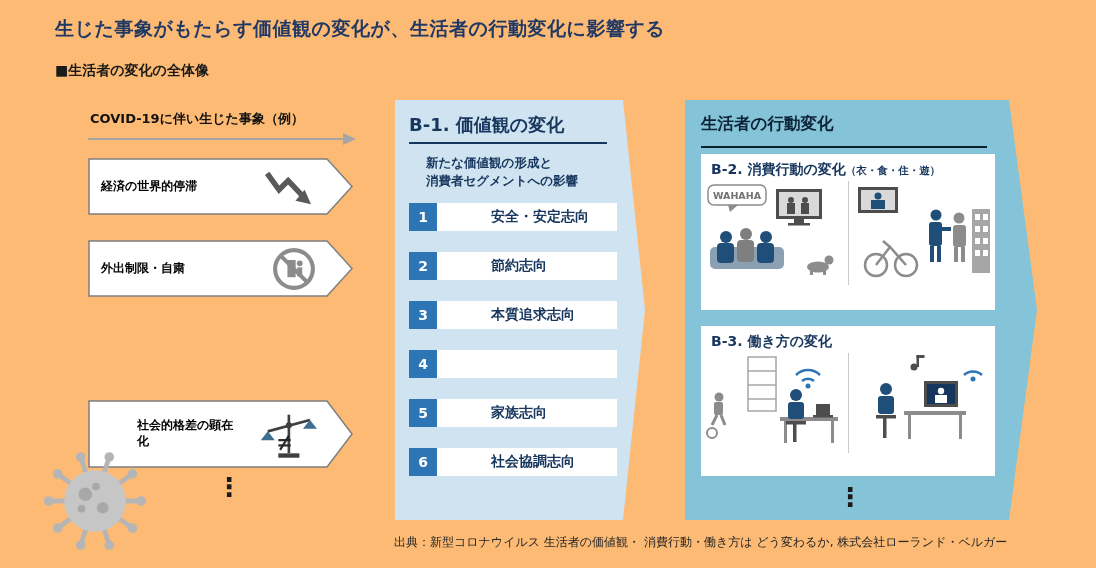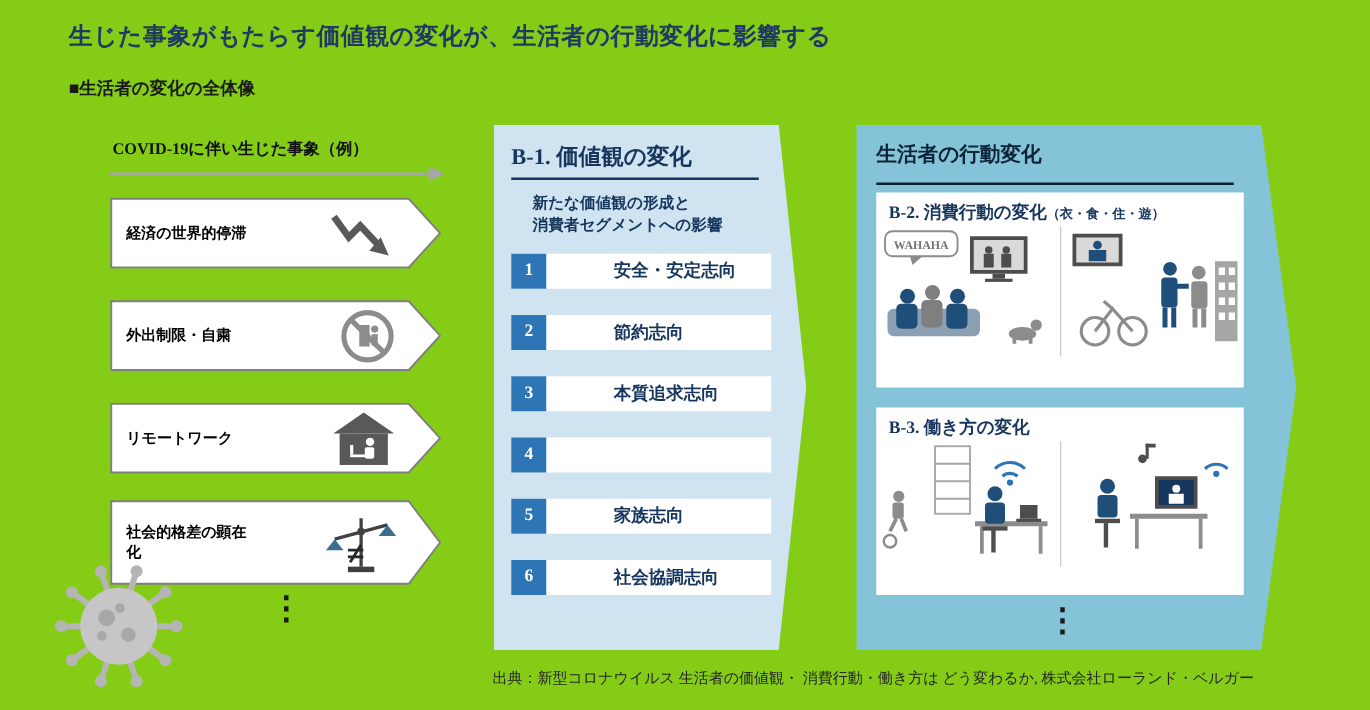--- a/index.html
+++ b/index.html
@@ -1,18 +1,18 @@
 <!DOCTYPE html>
 <html><head>
 <meta charset="utf-8">
 <style>
   * { margin:0; padding:0; box-sizing:border-box; }
   html,body { background:#fff; }
   body { font-family:"DejaVu Sans","Liberation Sans",sans-serif; }
-  .canvas { position:relative; width:1096px; height:568px; background:#84cc16; overflow:hidden;font-family:Liberation Serif, serif; }
+  .canvas { position:relative; width:1096px; height:568px; background:#fdba74; overflow:hidden; }
 
   .page-title { position:absolute; left:55px; top:16px; font-size:19px; font-weight:bold; color:#1f3864; letter-spacing:.5px; }
   .section-label { position:absolute; left:55px; top:62px; font-size:14px; font-weight:bold; color:#1a1a1a; }
 
   .events-header { position:absolute; left:90px; top:110px; font-size:13px; font-weight:bold; color:#111; }
   .events-arrow { position:absolute; left:88px; top:133px; line-height:0; }
 
   .event-box { position:absolute; left:88px; width:265px; }
   .event-box svg.shape { position:absolute; left:0; top:0; width:100%; height:100%; }
   .event-label { position:absolute; left:13px; top:50%; transform:translateY(-50%); font-size:12px; font-weight:bold; color:#000; line-height:1.3; }
@@ -87,42 +87,26 @@
       <svg width="46" height="46" viewBox="0 0 56 56">
         <rect x="20" y="17" width="10" height="21" fill="#8c8c8c"></rect>
         <circle cx="35" cy="21" r="3.5" fill="#8c8c8c"></circle>
         <rect x="32" y="26" width="6" height="11" fill="#8c8c8c"></rect>
         <circle cx="28" cy="28" r="23" fill="none" stroke="#8c8c8c" stroke-width="5"></circle>
         <line x1="12" y1="12" x2="44" y2="44" stroke="#8c8c8c" stroke-width="5"></line>
       </svg>
     </span>
   </div>
 
-  <div class="event-box" style="top:322px;height:57px;">
-    <svg class="shape" viewBox="0 0 265 57" preserveAspectRatio="none">
-      <polygon points="1,1 239,1 264,28.5 239,56 1,56" fill="#ffffff" stroke="#7f7f7f" stroke-width="1.5" vector-effect="non-scaling-stroke"></polygon>
-    </svg>
-    <span class="event-label">リモートワーク</span>
-    <span class="event-icon">
-      <svg width="52" height="46" viewBox="0 0 62 54">
-        <polygon points="31,2 60,22 2,22" fill="#595959"></polygon>
-        <rect x="8" y="22" width="46" height="30" fill="#595959"></rect>
-        <circle cx="37" cy="30" r="4" fill="#ffffff"></circle>
-        <rect x="32" y="35" width="9" height="11" rx="2" fill="#ffffff"></rect>
-        <rect x="18" y="42" width="17" height="2.6" fill="#ffffff"></rect>
-        <rect x="18" y="33" width="3" height="9" fill="#ffffff"></rect>
-      </svg>
-    </span>
-  </div>
 
   <div class="event-box" style="top:400px;height:68px;">
     <svg class="shape" viewBox="0 0 265 68" preserveAspectRatio="none">
       <polygon points="1,1 239,1 264,34 239,67 1,67" fill="#ffffff" stroke="#7f7f7f" stroke-width="1.5" vector-effect="non-scaling-stroke"></polygon>
     </svg>
-    <span class="event-label" style="width:100px;">社会的格差の顕在化</span>
+    <span class="event-label" style="width:100px;margin-left:36px;">社会的格差の顕在化</span>
     <span class="event-icon">
       <svg width="58" height="54" viewBox="0 0 66 60">
         <line x1="34" y1="8" x2="34" y2="52" stroke="#404040" stroke-width="3"></line>
         <rect x="22" y="52" width="24" height="5" fill="#404040"></rect>
         <line x1="10" y1="27" x2="58" y2="14" stroke="#404040" stroke-width="3"></line>
         <circle cx="34" cy="20" r="3.5" fill="#404040"></circle>
         <path d="M2 37 L18 37 L10 27 Z" fill="#3d6e8f"></path>
         <path d="M50 24 L66 24 L58 14 Z" fill="#3d6e8f"></path>
         <line x1="22" y1="37" x2="36" y2="37" stroke="#262626" stroke-width="2.5"></line>
         <line x1="22" y1="43" x2="36" y2="43" stroke="#262626" stroke-width="2.5"></line>

